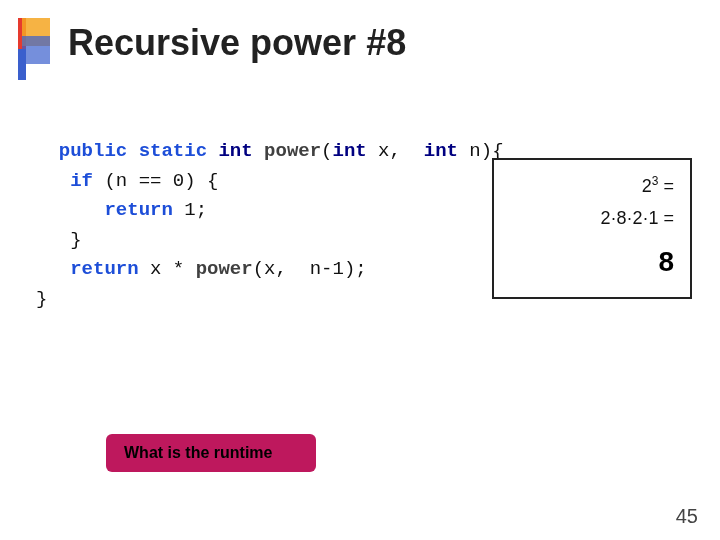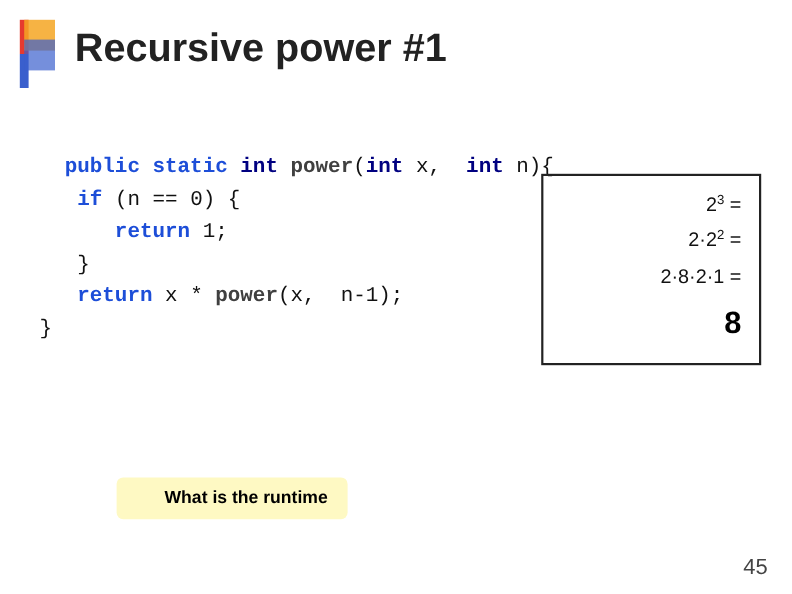--- a/index.html
+++ b/index.html
@@ -72,27 +72,27 @@
     .code-method {
       color: #404040;
       font-weight: bold;
     }
 
     
     .question-box {
       position: absolute;
       bottom: 68px;
       left: 106px;
-      background: #fef9c3;
+      background: #be185d;
       border-radius: 6px;
       padding: 10px 18px;
       font-size: 16px;
       font-weight: bold;
       color: #000;
-      text-align: right;
+      text-align: left;
       width: 210px;
     }
 
     
     .right-panel {
       position: absolute;
       top: 158px;
       right: 28px;
       width: 200px;
       border: 2px solid #222;
@@ -129,35 +129,34 @@
       margin-left: 31px;
     }
   </style>
 </head>
 <body>
 
 <div class="title-accent"></div>
 <div class="title-accent-square"></div>
 <div class="title-accent-square2"></div>
 
-<div class="title">Recursive power #1</div>
+<div class="title">Recursive power #8</div>
 
 <div class="code-block">
   <span><span class="code-keyword">public static</span> <span style="color:#000080;font-weight:bold">int</span> <span class="code-method">power</span>(<span style="color:#000080;font-weight:bold">int</span> x,  <span style="color:#000080;font-weight:bold">int</span> n){
    <span class="code-keyword">if</span> (n == 0) {
       <span class="code-keyword">return</span> 1;
    }
    <span class="code-keyword">return</span> x * <span class="code-method">power</span>(x,  n-1);
 }</span>
 </div>
 
 <div class="question-box">
   <span>What is the runtime</span><br>
 </div>
 
 <div class="right-panel">
   <div class="row">2<sup>3</sup> =</div>
-  <div class="row">2·2<sup>2</sup> =</div>
   <div class="row">2·8·2·1 =</div>
   <div class="final-answer">8</div>
 </div>
 
 <div class="page-number">45</div>
 
 </body></html>

